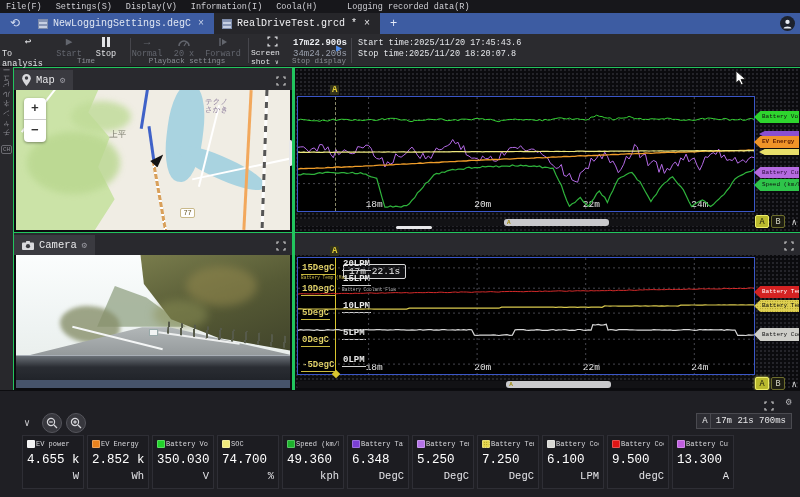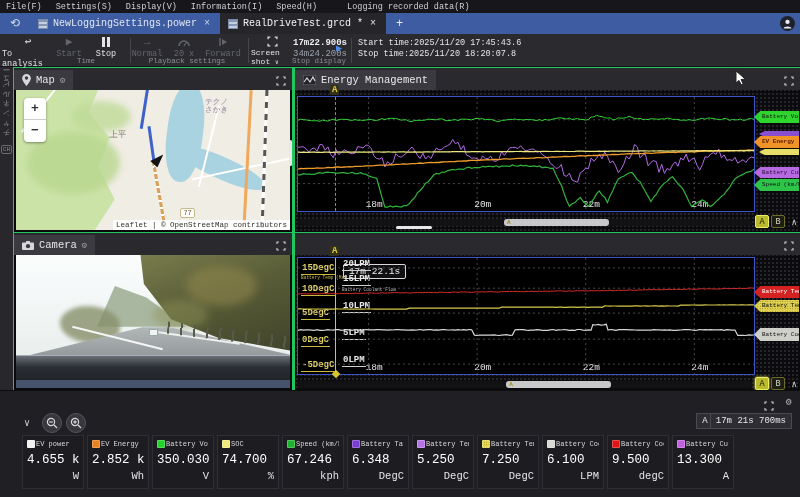--- a/index.html
+++ b/index.html
@@ -101,29 +101,29 @@
 </head>
 <body>
 
 <div id="app">
 
   <div class="menubar">
     <span class="mi">File(F)</span>
     <span class="mi">Settings(S)</span>
     <span class="mi">Display(V)</span>
     <span class="mi">Information(I)</span>
-    <span class="mi">Speed(H)</span>
+    <span class="mi">Coola(H)</span>
     <span class="mi far">Logging recorded data(R)</span>
   </div>
 
   <div class="tabbar">
     <div class="applogo">⟲</div>
     <div class="tab">
       <span class="ticon"></span>
-      <span>NewLoggingSettings.power</span>
+      <span>NewLoggingSettings.degC</span>
       <span class="tx">×</span>
     </div>
     <div class="tab active">
       <span class="ticon"></span>
       <span>RealDriveTest.grcd *</span>
       <span class="tx">×</span>
     </div>
     <div class="newtab">+</div>
   </div>
   <div class="avatar">
@@ -230,39 +230,24 @@
       <div class="abs" style="left:49%;top:26%;width:3px;height:26%;background:#3f62c8;transform:rotate(-8deg);"></div>
       <div class="abs" style="left:52%;top:50%;width:2.5px;height:52%;transform:rotate(-10deg);background:repeating-linear-gradient(180deg,#d9a05a 0 5px,#fff 5px 7px);"></div>
       <div class="abs" style="left:49%;top:46%;width:13px;height:13px;background:#141414;clip-path:polygon(100% 0,55% 100%,0 50%);"></div>
       <div class="abs" style="left:34%;top:28%;font-size:8.5px;color:#7c7c6e;">上平</div>
       <div class="abs" style="left:69%;top:6%;width:30px;font-size:7.5px;color:#8d7d9d;line-height:8px;">テクノさかき</div>
       <div class="abs" style="left:60%;top:84%;font-size:7px;color:#6b5a2a;background:#fff;border:1px solid #c9b98a;border-radius:2px;padding:0 2px;line-height:8px;">77</div>
       <div class="abs" style="left:8px;top:8px;width:22px;height:44px;background:#fff;border-radius:4px;box-shadow:0 1px 3px rgba(0,0,0,.4);">
         <div style="height:22px;display:flex;align-items:center;justify-content:center;color:#333;font-weight:bold;font-size:13px;border-bottom:1px solid #ccc;">+</div>
         <div style="height:21px;display:flex;align-items:center;justify-content:center;color:#333;font-weight:bold;font-size:13px;">−</div>
       </div>
-      <div class="abs" style="right:0;bottom:0;background:rgba(255,255,255,.85);font-size:7.5px;color:#333;padding:1px 3px;">Leaflet | © OpenStreetMap contributors</div>
     </div>
   </div>
 
   <div class="panel dotted" style="left:295px;top:68px;width:505px;height:164px;">
-    <div class="phead">
-      <div class="ptab">
-        <svg width="13" height="10" viewBox="0 0 13 10">
-          <rect x="0" y="0" width="13" height="10" fill="#23232a" stroke="#888" stroke-width="0.8"></rect>
-          <polyline points="1,7 4,3 7,7 10,2 12,6" fill="none" stroke="#ddd" stroke-width="1.1"></polyline>
-        </svg>
-        <span>Energy Management</span>
-      </div>
-      <div class="pexp">
-        <svg width="10" height="10" viewBox="0 0 10 10" fill="none" stroke="#c8c8c8" stroke-width="1.2">
-            <path d="M1 3V1h2M7 1h2v2M9 7v2H7M3 9H1V7"></path>
-          </svg>
-      </div>
-    </div>
     <div class="abs" style="left:0;top:22px;right:0;bottom:0;">
       <div class="plot" style="left:2px;top:6px;width:458px;height:116px;">
         <div class="cursorline" style="left:8.1%;border-left:1px dashed #8a8a6a;"></div>
         <span class="xtick" style="left:15.5%;">18m</span>
         <span class="xtick" style="left:39.3%;">20m</span>
         <span class="xtick" style="left:63.1%;">22m</span>
         <span class="xtick" style="left:86.9%;">24m</span>
         <span class="cursA" style="left:calc(8.1% - 5px);top:-12px;">A</span>
       <svg width="456" height="114">
             <line x1="70.6" y1="0" x2="70.6" y2="114" stroke="#45454d" stroke-dasharray="2,3"></line>
@@ -449,21 +434,21 @@
           <span class="clab">SOC</span>
         </div>
       <div class="cval">74.700</div>
       <div class="cunit">%</div>
     </div>
     <div class="card" style="left:282px;">
       <div class="crow">
           <span class="chip" style="background-color: rgb(29, 179, 44);"></span>
           <span class="clab">Speed (km/h)</span>
         </div>
-      <div class="cval">67.246</div>
+      <div class="cval">49.360</div>
       <div class="cunit">kph</div>
     </div>
     <div class="card" style="left:347px;">
       <div class="crow">
           <span class="chip" style="background-color: rgb(122, 63, 212);"></span>
           <span class="clab">Battery Targe</span>
         </div>
       <div class="cval">6.348</div>
       <div class="cunit">DegC</div>
     </div>

